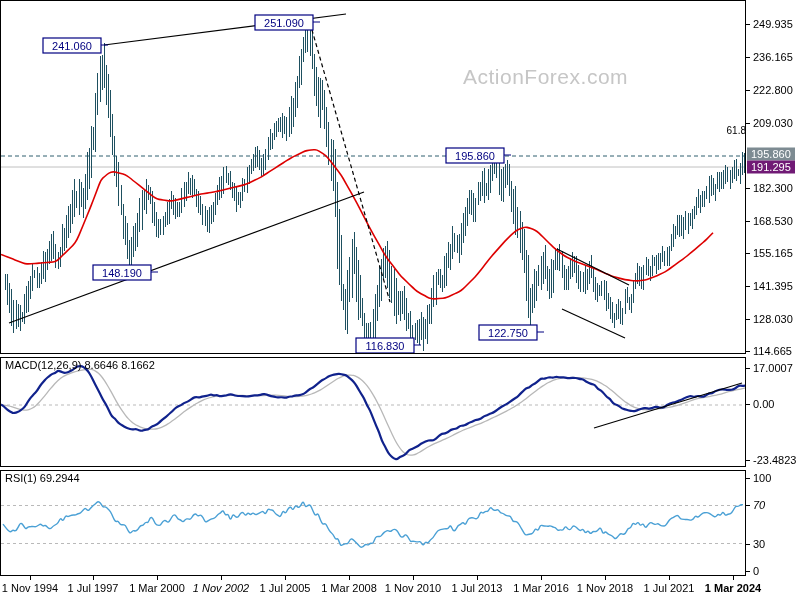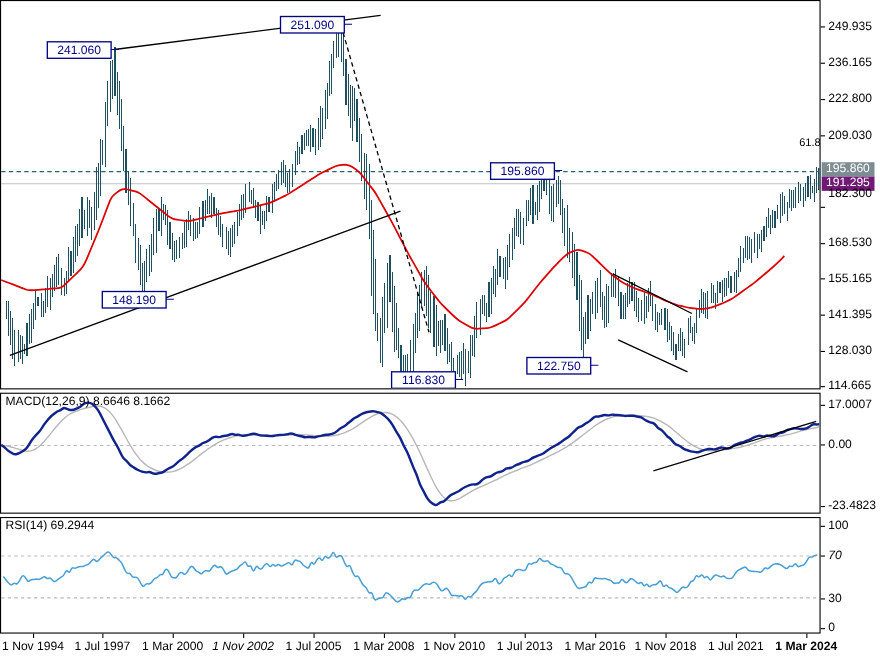--- a/index.html
+++ b/index.html
@@ -420,20 +420,21 @@
           <line x1="413" y1="344" x2="420" y2="344" stroke="#000080" stroke-width="1"></line>
           <rect x="355" y="337" width="58" height="15" fill="#ffffff" stroke="#000080" stroke-width="1.2"></rect>
           <text x="384" y="348.5" text-anchor="middle" font-size="11" font-family="Liberation Sans, sans-serif" fill="#000080">116.830</text>
         </g>
         <g>
           <line x1="536" y1="331" x2="543" y2="331" stroke="#000080" stroke-width="1"></line>
           <rect x="478" y="324" width="58" height="15" fill="#ffffff" stroke="#000080" stroke-width="1.2"></rect>
           <text x="507" y="335.5" text-anchor="middle" font-size="11" font-family="Liberation Sans, sans-serif" fill="#000080">122.750</text>
         </g>
       </svg>
+    <div class="wm">ActionForex.com</div>
   </div>
 
 
   <div class="fib">61.8</div>
 
   <div class="panel" id="macdPanel">
     <svg id="macdSvg" width="744" height="108">
         <line x1="0" y1="47" x2="744" y2="47" stroke="#b9b9b9" stroke-width="1" stroke-dasharray="3,3"></line>
         <path d="M0,47 Q3,47.1 4.5,47.3 Q6,47.5 7.5,47.85 Q9,48.2 10.5,48.650000000000006 Q12,49.1 13.5,49.650000000000006 Q15,50.2 16.5,50.650000000000006 Q18,51.1 19.5,51.45 Q21,51.8 22.5,52.05 Q24,52.3 25.5,52.099999999999994 Q27,51.9 28.5,51.4 Q30,50.9 31.5,50 Q33,49.1 34.5,47.900000000000006 Q36,46.7 37.5,45.05 Q39,43.4 40.5,41.65 Q42,39.9 43.5,38.05 Q45,36.2 46.5,34.35 Q48,32.5 49.5,30.7 Q51,28.9 52.5,27.2 Q54,25.5 55.5,24.05 Q57,22.6 58.5,21.3 Q60,20 61.5,19.05 Q63,18.1 64.5,17.35 Q66,16.6 67.5,16.05 Q69,15.5 70.5,14.95 Q72,14.4 73.5,13.95 Q75,13.5 76.5,13.15 Q78,12.8 79.5,12.45 Q81,12.1 82.5,11.8 Q84,11.5 85.5,11.35 Q87,11.2 88.5,11.149999999999999 Q90,11.1 91.5,11.649999999999999 Q93,12.2 94.5,13.1 Q96,14 97.5,15.35 Q99,16.7 100.5,18.5 Q102,20.3 103.5,22.65 Q105,25 106.5,27.5 Q108,30 109.5,32.65 Q111,35.3 112.5,38.15 Q114,41 115.5,43.6 Q117,46.2 118.5,48.6 Q120,51 121.5,53.2 Q123,55.4 124.5,57.349999999999994 Q126,59.3 127.5,60.849999999999994 Q129,62.4 130.5,63.7 Q132,65 133.5,66 Q135,67 136.5,67.7 Q138,68.4 139.5,69.05000000000001 Q141,69.7 142.5,70.15 Q144,70.6 145.5,70.85 Q147,71.1 148.5,71.15 Q150,71.2 151.5,71.2 Q153,71.2 154.5,71 Q156,70.8 157.5,70.35 Q159,69.9 160.5,69.30000000000001 Q162,68.7 163.5,67.9 Q165,67.1 166.5,66.15 Q168,65.2 169.5,64.2 Q171,63.2 172.5,62.1 Q174,61 175.5,59.8 Q177,58.6 178.5,57.400000000000006 Q180,56.2 181.5,55.05 Q183,53.9 184.5,52.8 Q186,51.7 187.5,50.650000000000006 Q189,49.6 190.5,48.6 Q192,47.6 193.5,46.7 Q195,45.8 196.5,44.95 Q198,44.1 199.5,43.35 Q201,42.6 202.5,41.95 Q204,41.3 205.5,40.75 Q207,40.2 208.5,39.75 Q210,39.3 211.5,38.9 Q213,38.5 214.5,38.25 Q216,38 217.5,37.85 Q219,37.7 220.5,37.650000000000006 Q222,37.6 223.5,37.55 Q225,37.5 226.5,37.5 Q228,37.5 229.5,37.45 Q231,37.4 232.5,37.349999999999994 Q234,37.3 235.5,37.3 Q237,37.3 238.5,37.349999999999994 Q240,37.4 241.5,37.45 Q243,37.5 244.5,37.55 Q246,37.6 247.5,37.6 Q249,37.6 250.5,37.650000000000006 Q252,37.7 253.5,37.7 Q255,37.7 256.5,37.7 Q258,37.7 259.5,37.650000000000006 Q261,37.6 262.5,37.5 Q264,37.4 265.5,37.3 Q267,37.2 268.5,37.150000000000006 Q270,37.1 271.5,37.1 Q273,37.1 274.5,37.150000000000006 Q276,37.2 277.5,37.35 Q279,37.5 280.5,37.65 Q282,37.8 283.5,37.95 Q285,38.1 286.5,38.3 Q288,38.5 289.5,38.55 Q291,38.6 292.5,38.6 Q294,38.6 295.5,38.6 Q297,38.6 298.5,38.45 Q300,38.3 301.5,38.15 Q303,38 304.5,37.7 Q306,37.4 307.5,36.95 Q309,36.5 310.5,36 Q312,35.5 313.5,34.85 Q315,34.2 316.5,33.45 Q318,32.7 319.5,31.85 Q321,31 322.5,30.05 Q324,29.1 325.5,28.05 Q327,27 328.5,26 Q330,25 331.5,24 Q333,23 334.5,22.05 Q336,21.1 337.5,20.3 Q339,19.5 340.5,18.8 Q342,18.1 343.5,17.700000000000003 Q345,17.3 346.5,17.15 Q348,17 349.5,17.05 Q351,17.1 352.5,17.450000000000003 Q354,17.8 355.5,18.55 Q357,19.3 358.5,20.35 Q360,21.4 361.5,22.75 Q363,24.1 364.5,25.85 Q366,27.6 367.5,29.65 Q369,31.7 370.5,34.1 Q372,36.5 373.5,39.15 Q375,41.8 376.5,44.7 Q378,47.6 379.5,50.75 Q381,53.9 382.5,57.25 Q384,60.6 385.5,63.95 Q387,67.3 388.5,70.6 Q390,73.9 391.5,77.05000000000001 Q393,80.2 394.5,82.95 Q396,85.7 397.5,88 Q399,90.3 400.5,92.1 Q402,93.9 403.5,95.1 Q405,96.3 406.5,96.75 Q408,97.2 409.5,97.2 Q411,97.2 412.5,96.85 Q414,96.5 415.5,95.8 Q417,95.1 418.5,94.19999999999999 Q420,93.3 421.5,92.35 Q423,91.4 424.5,90.45 Q426,89.5 427.5,88.7 Q429,87.9 430.5,87.1 Q432,86.3 433.5,85.65 Q435,85 436.5,84.35 Q438,83.7 439.5,83.05000000000001 Q441,82.4 442.5,81.7 Q444,81 445.5,80.35 Q447,79.7 448.5,79 Q450,78.3 451.5,77.5 Q453,76.7 454.5,75.95 Q456,75.2 457.5,74.45 Q459,73.7 460.5,73 Q462,72.3 463.5,71.69999999999999 Q465,71.1 466.5,70.5 Q468,69.9 469.5,69.30000000000001 Q471,68.7 472.5,68.1 Q474,67.5 475.5,66.95 Q477,66.4 478.5,65.80000000000001 Q480,65.2 481.5,64.55 Q483,63.9 484.5,63.25 Q486,62.6 487.5,61.85 Q489,61.1 490.5,60.400000000000006 Q492,59.7 493.5,59 Q495,58.3 496.5,57.55 Q498,56.8 499.5,56.05 Q501,55.3 502.5,54.55 Q504,53.8 505.5,53.05 Q507,52.3 508.5,51.45 Q510,50.6 511.5,49.75 Q513,48.9 514.5,47.95 Q516,47 517.5,46 Q519,45 520.5,43.9 Q522,42.8 523.5,41.7 Q525,40.6 526.5,39.400000000000006 Q528,38.2 529.5,37.05 Q531,35.9 532.5,34.75 Q534,33.6 535.5,32.45 Q537,31.3 538.5,30.200000000000003 Q540,29.1 541.5,28.1 Q543,27.1 544.5,26.200000000000003 Q546,25.3 547.5,24.5 Q549,23.7 550.5,23.049999999999997 Q552,22.4 553.5,21.85 Q555,21.3 556.5,20.9 Q558,20.5 559.5,20.25 Q561,20 562.5,19.85 Q564,19.7 565.5,19.65 Q567,19.6 568.5,19.55 Q570,19.5 571.5,19.5 Q573,19.5 574.5,19.55 Q576,19.6 577.5,19.65 Q579,19.7 580.5,19.85 Q582,20 583.5,20.15 Q585,20.3 586.5,20.55 Q588,20.8 589.5,21.15 Q591,21.5 592.5,21.9 Q594,22.3 595.5,22.950000000000003 Q597,23.6 598.5,24.35 Q600,25.1 601.5,25.950000000000003 Q603,26.8 604.5,27.8 Q606,28.8 607.5,29.9 Q609,31 610.5,32.25 Q612,33.5 613.5,34.8 Q615,36.1 616.5,37.400000000000006 Q618,38.7 619.5,39.95 Q621,41.2 622.5,42.400000000000006 Q624,43.6 625.5,44.650000000000006 Q627,45.7 628.5,46.650000000000006 Q630,47.6 631.5,48.35 Q633,49.1 634.5,49.7 Q636,50.3 637.5,50.7 Q639,51.1 640.5,51.35 Q642,51.6 643.5,51.7 Q645,51.8 646.5,51.8 Q648,51.8 649.5,51.7 Q651,51.6 652.5,51.45 Q654,51.3 655.5,51.099999999999994 Q657,50.9 658.5,50.65 Q660,50.4 661.5,50.25 Q663,50.1 664.5,49.85 Q666,49.6 667.5,49.35 Q669,49.1 670.5,48.8 Q672,48.5 673.5,48.1 Q675,47.7 676.5,47.3 Q678,46.9 679.5,46.4 Q681,45.9 682.5,45.4 Q684,44.9 685.5,44.349999999999994 Q687,43.8 688.5,43.25 Q690,42.7 691.5,42.150000000000006 Q693,41.6 694.5,41.2 Q696,40.8 697.5,40.4 Q699,40 700.5,39.75 Q702,39.5 703.5,39.3 Q705,39.1 706.5,38.85 Q708,38.6 709.5,38.3 Q711,38 712.5,37.65 Q714,37.3 715.5,37.05 Q717,36.8 718.5,36.4 Q720,36 721.5,35.55 Q723,35.1 724.5,34.6 Q726,34.1 727.5,33.7 Q729,33.3 730.5,33 Q732,32.7 733.5,32.35 Q735,32 736.5,31.7 Q738,31.4 739.5,31.049999999999997 Q741,30.7 742.5,30.35 L744,30" fill="none" stroke="#b8b8b8" stroke-width="1.3"></path>
         <path d="M0,46.4 Q3,48.4 4.5,49.95 Q6,51.5 7.5,52.45 Q9,53.4 10.5,54.3 Q12,55.2 13.5,54.95 Q15,54.7 16.5,54 Q18,53.3 19.5,52.3 Q21,51.3 22.5,50 Q24,48.7 25.5,46.05 Q27,43.4 28.5,41.349999999999994 Q30,39.3 31.5,37.75 Q33,36.2 34.5,34.6 Q36,33 37.5,30.4 Q39,27.8 40.5,26.05 Q42,24.3 43.5,22.5 Q45,20.7 46.5,19.5 Q48,18.3 49.5,17.15 Q51,16 52.5,15.55 Q54,15.1 55.5,13.85 Q57,12.6 58.5,13.149999999999999 Q60,13.7 61.5,14.3 Q63,14.9 64.5,14.75 Q66,14.6 67.5,13.95 Q69,13.3 70.5,12.55 Q72,11.8 73.5,10.45 Q75,9.1 76.5,8.55 Q78,8 79.5,8.05 Q81,8.1 82.5,9.149999999999999 Q84,10.2 85.5,11.649999999999999 Q87,13.1 88.5,15.55 Q90,18 91.5,21.05 Q93,24.1 94.5,27 Q96,29.9 97.5,32.75 Q99,35.6 100.5,38.7 Q102,41.8 103.5,44.099999999999994 Q105,46.4 106.5,49.55 Q108,52.7 109.5,55.7 Q111,58.7 112.5,59.650000000000006 Q114,60.6 115.5,62.599999999999994 Q117,64.6 118.5,65.6 Q120,66.6 121.5,67.55 Q123,68.5 124.5,69.3 Q126,70.1 127.5,70.5 Q129,70.9 130.5,71.25 Q132,71.6 133.5,71.19999999999999 Q135,70.8 136.5,71.65 Q138,72.5 139.5,72.7 Q141,72.9 142.5,72.30000000000001 Q144,71.7 145.5,71.7 Q147,71.7 148.5,70.4 Q150,69.1 151.5,68.35 Q153,67.6 154.5,66.94999999999999 Q156,66.3 157.5,65.05 Q159,63.8 160.5,62.349999999999994 Q162,60.9 163.5,59.95 Q165,59 166.5,57.55 Q168,56.1 169.5,54.75 Q171,53.4 172.5,51.95 Q174,50.5 175.5,49.45 Q177,48.4 178.5,47.8 Q180,47.2 181.5,46.05 Q183,44.9 184.5,44.45 Q186,44 187.5,43.1 Q189,42.2 190.5,41.05 Q192,39.9 193.5,39.349999999999994 Q195,38.8 196.5,39.2 Q198,39.6 199.5,39.1 Q201,38.6 202.5,38.35 Q204,38.1 205.5,37.85 Q207,37.6 208.5,36.95 Q210,36.3 211.5,36.95 Q213,37.6 214.5,37.25 Q216,36.9 217.5,37.65 Q219,38.4 220.5,38.099999999999994 Q222,37.8 223.5,37.65 Q225,37.5 226.5,36.95 Q228,36.4 229.5,36.349999999999994 Q231,36.3 232.5,36.9 Q234,37.5 235.5,37.75 Q237,38 238.5,38 Q240,38 241.5,38.15 Q243,38.3 244.5,38.45 Q246,38.6 247.5,38.35 Q249,38.1 250.5,37.8 Q252,37.5 253.5,37.45 Q255,37.4 256.5,37.349999999999994 Q258,37.3 259.5,36.9 Q261,36.5 262.5,36.15 Q264,35.8 265.5,36.45 Q267,37.1 268.5,37.650000000000006 Q270,38.2 271.5,38.35 Q273,38.5 274.5,39.05 Q276,39.6 277.5,39.400000000000006 Q279,39.2 280.5,39.25 Q282,39.3 283.5,39.55 Q285,39.8 286.5,39.15 Q288,38.5 289.5,38.5 Q291,38.5 292.5,37.9 Q294,37.3 295.5,37.3 Q297,37.3 298.5,37.05 Q300,36.8 301.5,36.25 Q303,35.7 304.5,34.6 Q306,33.5 307.5,32.15 Q309,30.8 310.5,30.25 Q312,29.7 313.5,28.4 Q315,27.1 316.5,25.9 Q318,24.7 319.5,23.35 Q321,22 322.5,21.45 Q324,20.9 325.5,19.75 Q327,18.6 328.5,18 Q330,17.4 331.5,17 Q333,16.6 334.5,16.3 Q336,16 337.5,15.9 Q339,15.8 340.5,16.25 Q342,16.7 343.5,16.9 Q345,17.1 346.5,18.35 Q348,19.6 349.5,20.8 Q351,22 352.5,23.65 Q354,25.3 355.5,27.85 Q357,30.4 358.5,33 Q360,35.6 361.5,37.900000000000006 Q363,40.2 364.5,43.75 Q366,47.3 367.5,49.8 Q369,52.3 370.5,56.05 Q372,59.8 373.5,63.65 Q375,67.5 376.5,70.75 Q378,74 379.5,78.6 Q381,83.2 382.5,85.80000000000001 Q384,88.4 385.5,91.45 Q387,94.5 388.5,96.35 Q390,98.2 391.5,99.30000000000001 Q393,100.4 394.5,101 Q396,101.6 397.5,100.15 Q399,98.7 400.5,98.4 Q402,98.1 403.5,96.94999999999999 Q405,95.8 406.5,94.05 Q408,92.3 409.5,91.6 Q411,90.9 412.5,90.25 Q414,89.6 415.5,88.8 Q417,88 418.5,86.8 Q420,85.6 421.5,84.94999999999999 Q423,84.3 424.5,83.6 Q426,82.9 427.5,82.55000000000001 Q429,82.2 430.5,82.4 Q432,82.6 433.5,81.65 Q435,80.7 436.5,79.15 Q438,77.6 439.5,76.69999999999999 Q441,75.8 442.5,75.69999999999999 Q444,75.6 445.5,74.85 Q447,74.1 448.5,72.9 Q450,71.7 451.5,71.4 Q453,71.1 454.5,70.75 Q456,70.4 457.5,69.1 Q459,67.8 460.5,67.75 Q462,67.7 463.5,67.25 Q465,66.8 466.5,65.75 Q468,64.7 469.5,64.3 Q471,63.9 472.5,63 Q474,62.1 475.5,61.85 Q477,61.6 478.5,61.1 Q480,60.6 481.5,59.400000000000006 Q483,58.2 484.5,57.7 Q486,57.2 487.5,56.5 Q489,55.8 490.5,55.3 Q492,54.8 493.5,53.75 Q495,52.7 496.5,51.55 Q498,50.4 499.5,49.45 Q501,48.5 502.5,47.75 Q504,47 505.5,46.15 Q507,45.3 508.5,44.2 Q510,43.1 511.5,42 Q513,40.9 514.5,40.05 Q516,39.2 517.5,37.650000000000006 Q519,36.1 520.5,34.650000000000006 Q522,33.2 523.5,31.650000000000002 Q525,30.1 526.5,29.9 Q528,29.7 529.5,28.35 Q531,27 532.5,26.35 Q534,25.7 535.5,24.4 Q537,23.1 538.5,21.8 Q540,20.5 541.5,20.7 Q543,20.9 544.5,20.35 Q546,19.8 547.5,19.5 Q549,19.2 550.5,19.5 Q552,19.8 553.5,19.3 Q555,18.8 556.5,19 Q558,19.2 559.5,19.299999999999997 Q561,19.4 562.5,19.45 Q564,19.5 565.5,19.85 Q567,20.2 568.5,20.1 Q570,20 571.5,19.95 Q573,19.9 574.5,20 Q576,20.1 577.5,20.6 Q579,21.1 580.5,21.1 Q582,21.1 583.5,22.35 Q585,23.6 586.5,24.35 Q588,25.1 589.5,25.65 Q591,26.2 592.5,26.549999999999997 Q594,26.9 595.5,29.049999999999997 Q597,31.2 598.5,31.85 Q600,32.5 601.5,34.05 Q603,35.6 604.5,37.400000000000006 Q606,39.2 607.5,40.05 Q609,40.9 610.5,43.15 Q612,45.4 613.5,45.95 Q615,46.5 616.5,47.25 Q618,48 619.5,49.25 Q621,50.5 622.5,50.85 Q624,51.2 625.5,51.8 Q627,52.4 628.5,52.55 Q630,52.7 631.5,53.05 Q633,53.4 634.5,52.9 Q636,52.4 637.5,51.75 Q639,51.1 640.5,50.75 Q642,50.4 643.5,50.2 Q645,50 646.5,50.35 Q648,50.7 649.5,50.45 Q651,50.2 652.5,49.45 Q654,48.7 655.5,48.95 Q657,49.2 658.5,49.5 Q660,49.8 661.5,49.599999999999994 Q663,49.4 664.5,48.15 Q666,46.9 667.5,46.25 Q669,45.6 670.5,45 Q672,44.4 673.5,44.25 Q675,44.1 676.5,43.25 Q678,42.4 679.5,42.05 Q681,41.7 682.5,40.7 Q684,39.7 685.5,39.2 Q687,38.7 688.5,38.3 Q690,37.9 691.5,38.5 Q693,39.1 694.5,38.45 Q696,37.8 697.5,38.05 Q699,38.3 700.5,38.599999999999994 Q702,38.9 703.5,38.2 Q705,37.5 706.5,36.4 Q708,35.3 709.5,35.4 Q711,35.5 712.5,34.3 Q714,33.1 715.5,32.7 Q717,32.3 718.5,31.799999999999997 Q720,31.3 721.5,31.3 Q723,31.3 724.5,31.65 Q726,32 727.5,31.95 Q729,31.9 730.5,31.75 Q732,31.6 733.5,30.75 Q735,29.9 736.5,28.7 Q738,27.5 739.5,27.7 Q741,27.9 742.5,27.799999999999997 L744,27.7" fill="none" stroke="#10228c" stroke-width="2.2"></path>
@@ -441,36 +442,36 @@
       </svg>
     <div class="overlay-label">MACD(12,26,9) 8.6646 8.1662</div>
   </div>
 
   <div class="panel" id="rsiPanel">
     <svg id="rsiSvg" width="744" height="104">
         <line x1="0" y1="34.5" x2="744" y2="34.5" stroke="#b9b9b9" stroke-width="1" stroke-dasharray="3,3"></line>
         <line x1="0" y1="72.5" x2="744" y2="72.5" stroke="#b9b9b9" stroke-width="1" stroke-dasharray="3,3"></line>
         <path d="M2,53.1 Q4.5,56.3 5.75,57.849999999999994 Q7,59.4 8.25,60.3 Q9.5,61.2 10.75,59.95 Q12,58.7 13.25,59.55 Q14.5,60.4 15.75,58.5 Q17,56.6 18.25,54.1 Q19.5,51.6 20.75,52.650000000000006 Q22,53.7 23.25,55.95 Q24.5,58.2 25.75,57.1 Q27,56 28.25,55.8 Q29.5,55.6 30.75,55.5 Q32,55.4 33.25,55.65 Q34.5,55.9 35.75,55.25 Q37,54.6 38.25,53.7 Q39.5,52.8 40.75,54.099999999999994 Q42,55.4 43.25,54.7 Q44.5,54 45.75,55.5 Q47,57 48.25,57.5 Q49.5,58 50.75,56.6 Q52,55.2 53.25,54.5 Q54.5,53.8 55.75,53 Q57,52.2 58.25,49.45 Q59.5,46.7 60.75,48.55 Q62,50.4 63.25,47.45 Q64.5,44.5 65.75,45.2 Q67,45.9 68.25,45.2 Q69.5,44.5 70.75,44.2 Q72,43.9 73.25,44.05 Q74.5,44.2 75.75,43.400000000000006 Q77,42.6 78.25,42.45 Q79.5,42.3 80.75,40.65 Q82,39 83.25,37.95 Q84.5,36.9 85.75,38.5 Q87,40.1 88.25,38.7 Q89.5,37.3 90.75,36.05 Q92,34.8 93.25,33.8 Q94.5,32.8 95.75,31.549999999999997 Q97,30.3 98.25,31.15 Q99.5,32 100.75,34.15 Q102,36.3 103.25,35.95 Q104.5,35.6 105.75,36.85 Q107,38.1 108.25,39.2 Q109.5,40.3 110.75,43.25 Q112,46.2 113.25,48.55 Q114.5,50.9 115.75,50.3 Q117,49.7 118.25,51.85 Q119.5,54 120.75,53.8 Q122,53.6 123.25,53.900000000000006 Q124.5,54.2 125.75,57 Q127,59.8 128.25,61.25 Q129.5,62.7 130.75,60.95 Q132,59.2 133.25,59.75 Q134.5,60.3 135.75,59.4 Q137,58.5 138.25,56.4 Q139.5,54.3 140.75,54.45 Q142,54.6 143.25,52.8 Q144.5,51 145.75,51.45 Q147,51.9 148.25,48.9 Q149.5,45.9 150.75,46.599999999999994 Q152,47.3 153.25,50.4 Q154.5,53.5 155.75,53.95 Q157,54.4 158.25,54.349999999999994 Q159.5,54.3 160.75,52.099999999999994 Q162,49.9 163.25,49.55 Q164.5,49.2 165.75,50.5 Q167,51.8 168.25,50.25 Q169.5,48.7 170.75,46.3 Q172,43.9 173.25,43.9 Q174.5,43.9 175.75,46.05 Q177,48.2 178.25,48.45 Q179.5,48.7 180.75,50 Q182,51.3 183.25,49.7 Q184.5,48.1 185.75,47.900000000000006 Q187,47.7 188.25,48.150000000000006 Q189.5,48.6 190.75,46.5 Q192,44.4 193.25,43.4 Q194.5,42.4 195.75,43.9 Q197,45.4 198.25,44.5 Q199.5,43.6 200.75,44.95 Q202,46.3 203.25,48.95 Q204.5,51.6 205.75,50.650000000000006 Q207,49.7 208.25,49.05 Q209.5,48.4 210.75,47.9 Q212,47.4 213.25,47.05 Q214.5,46.7 215.75,44.900000000000006 Q217,43.1 218.25,42.6 Q219.5,42.1 220.75,40.5 Q222,38.9 223.25,41.7 Q224.5,44.5 225.75,43.6 Q227,42.7 228.25,46.2 Q229.5,49.7 230.75,46.25 Q232,42.8 233.25,44.45 Q234.5,46.1 235.75,46.3 Q237,46.5 238.25,44.35 Q239.5,42.2 240.75,41.6 Q242,41 243.25,43 Q244.5,45 245.75,43.25 Q247,41.5 248.25,42.8 Q249.5,44.1 250.75,42.8 Q252,41.5 253.25,42.75 Q254.5,44 255.75,43.35 Q257,42.7 258.25,42.05 Q259.5,41.4 260.75,40.75 Q262,40.1 263.25,41.8 Q264.5,43.5 265.75,40.6 Q267,37.7 268.25,38.35 Q269.5,39 270.75,39 Q272,39 273.25,41 Q274.5,43 275.75,43.7 Q277,44.4 278.25,45.25 Q279.5,46.1 280.75,42.75 Q282,39.4 283.25,41.05 Q284.5,42.7 285.75,40.2 Q287,37.7 288.25,36.6 Q289.5,35.5 290.75,37.5 Q292,39.5 293.25,36.75 Q294.5,34 295.75,35.35 Q297,36.7 298.25,36.1 Q299.5,35.5 300.75,32.65 Q302,29.8 303.25,33 Q304.5,36.2 305.75,35.25 Q307,34.3 308.25,34.05 Q309.5,33.8 310.75,37 Q312,40.2 313.25,42.55 Q314.5,44.9 315.75,43.45 Q317,42 318.25,45.75 Q319.5,49.5 320.75,51.55 Q322,53.6 323.25,52.900000000000006 Q324.5,52.2 325.75,54.8 Q327,57.4 328.25,59.45 Q329.5,61.5 330.75,62.25 Q332,63 333.25,65.8 Q334.5,68.6 335.75,67.85 Q337,67.1 338.25,71 Q339.5,74.9 340.75,74.25 Q342,73.6 343.25,73.05 Q344.5,72.5 345.75,72.7 Q347,72.9 348.25,70.2 Q349.5,67.5 350.75,68 Q352,68.5 353.25,69.7 Q354.5,70.9 355.75,72.15 Q357,73.4 358.25,74.9 Q359.5,76.4 360.75,76.15 Q362,75.9 363.25,74.45 Q364.5,73 365.75,73.65 Q367,74.3 368.25,73.15 Q369.5,72 370.75,72.4 Q372,72.8 373.25,69.4 Q374.5,66 375.75,65.65 Q377,65.3 378.25,65.5 Q379.5,65.7 380.75,64.05 Q382,62.4 383.25,61.349999999999994 Q384.5,60.3 385.75,59.849999999999994 Q387,59.4 388.25,60.05 Q389.5,60.7 390.75,59.6 Q392,58.5 393.25,58.4 Q394.5,58.3 395.75,59.599999999999994 Q397,60.9 398.25,63.400000000000006 Q399.5,65.9 400.75,66.1 Q402,66.3 403.25,64.75 Q404.5,63.2 405.75,64.4 Q407,65.6 408.25,68.19999999999999 Q409.5,70.8 410.75,70.44999999999999 Q412,70.1 413.25,70.44999999999999 Q414.5,70.8 415.75,70.9 Q417,71 418.25,70.65 Q419.5,70.3 420.75,72.55 Q422,74.8 423.25,72.8 Q424.5,70.8 425.75,71.55 Q427,72.3 428.25,70.5 Q429.5,68.7 430.75,67.75 Q432,66.8 433.25,64.75 Q434.5,62.7 435.75,61.05 Q437,59.4 438.25,59.05 Q439.5,58.7 440.75,58.400000000000006 Q442,58.1 443.25,57.900000000000006 Q444.5,57.7 445.75,57.8 Q447,57.9 448.25,55.8 Q449.5,53.7 450.75,56.85 Q452,60 453.25,59.75 Q454.5,59.5 455.75,56.9 Q457,54.3 458.25,54 Q459.5,53.7 460.75,52.35 Q462,51 463.25,52.6 Q464.5,54.2 465.75,51.1 Q467,48 468.25,47.4 Q469.5,46.8 470.75,46.7 Q472,46.6 473.25,47.25 Q474.5,47.9 475.75,47.65 Q477,47.4 478.25,44 Q479.5,40.6 480.75,41.5 Q482,42.4 483.25,41.25 Q484.5,40.1 485.75,40.400000000000006 Q487,40.7 488.25,38.25 Q489.5,35.8 490.75,37.4 Q492,39 493.25,39.3 Q494.5,39.6 495.75,38.900000000000006 Q497,38.2 498.25,40.1 Q499.5,42 500.75,42.1 Q502,42.2 503.25,43.25 Q504.5,44.3 505.75,44.65 Q507,45 508.25,45 Q509.5,45 510.75,47.9 Q512,50.8 513.25,50.55 Q514.5,50.3 515.75,50.9 Q517,51.5 518.25,53.75 Q519.5,56 520.75,58.2 Q522,60.4 523.25,62.3 Q524.5,64.2 525.75,63.85 Q527,63.5 528.25,63.25 Q529.5,63 530.75,62.7 Q532,62.4 533.25,59.8 Q534.5,57.2 535.75,58.6 Q537,60 538.25,56.95 Q539.5,53.9 540.75,54.45 Q542,55 543.25,55 Q544.5,55 545.75,55.15 Q547,55.3 548.25,55 Q549.5,54.7 550.75,55.45 Q552,56.2 553.25,56.35 Q554.5,56.5 555.75,58.1 Q557,59.7 558.25,59.2 Q559.5,58.7 560.75,59.05 Q562,59.4 563.25,57.15 Q564.5,54.9 565.75,56.7 Q567,58.5 568.25,58.65 Q569.5,58.8 570.75,56.75 Q572,54.7 573.25,55.1 Q574.5,55.5 575.75,56.7 Q577,57.9 578.25,58.95 Q579.5,60 580.75,58.85 Q582,57.7 583.25,60.05 Q584.5,62.4 585.75,60.9 Q587,59.4 588.25,61.25 Q589.5,63.1 590.75,61.7 Q592,60.3 593.25,60.55 Q594.5,60.8 595.75,60.099999999999994 Q597,59.4 598.25,57.65 Q599.5,55.9 600.75,59.55 Q602,63.2 603.25,61.7 Q604.5,60.2 605.75,61.7 Q607,63.2 608.25,63.55 Q609.5,63.9 610.75,64.75 Q612,65.6 613.25,66.9 Q614.5,68.2 615.75,66.80000000000001 Q617,65.4 618.25,63.85 Q619.5,62.3 620.75,62.9 Q622,63.5 623.25,63 Q624.5,62.5 625.75,59.85 Q627,57.2 628.25,57.3 Q629.5,57.4 630.75,54.45 Q632,51.5 633.25,52.8 Q634.5,54.1 635.75,52.400000000000006 Q637,50.7 638.25,52.85 Q639.5,55 640.75,53.6 Q642,52.2 643.25,54.7 Q644.5,57.2 645.75,55.5 Q647,53.8 648.25,52.5 Q649.5,51.2 650.75,51.900000000000006 Q652,52.6 653.25,53.150000000000006 Q654.5,53.7 655.75,53 Q657,52.3 658.25,53.55 Q659.5,54.8 660.75,54.9 Q662,55 663.25,55 Q664.5,55 665.75,52.95 Q667,50.9 668.25,49.3 Q669.5,47.7 670.75,47.1 Q672,46.5 673.25,45.8 Q674.5,45.1 675.75,44.650000000000006 Q677,44.2 678.25,46.150000000000006 Q679.5,48.1 680.75,48.150000000000006 Q682,48.2 683.25,48.400000000000006 Q684.5,48.6 685.75,48.55 Q687,48.5 688.25,48.9 Q689.5,49.3 690.75,48.95 Q692,48.6 693.25,46.650000000000006 Q694.5,44.7 695.75,45.55 Q697,46.4 698.25,45.25 Q699.5,44.1 700.75,43 Q702,41.9 703.25,41.75 Q704.5,41.6 705.75,41.6 Q707,41.6 708.25,42.3 Q709.5,43 710.75,43.95 Q712,44.9 713.25,45.55 Q714.5,46.2 715.75,44.6 Q717,43 718.25,43.8 Q719.5,44.6 720.75,42.5 Q722,40.4 723.25,42.599999999999994 Q724.5,44.8 725.75,43.9 Q727,43 728.25,43 Q729.5,43 730.75,41.45 Q732,39.9 733.25,37.5 Q734.5,35.1 735.75,35.35 Q737,35.6 738.25,34.75 Q739.5,33.9 740.75,33.75 L742,33.6" fill="none" stroke="#4aa0d5" stroke-width="1.4"></path>
       </svg>
-    <div class="overlay-label">RSI(14) 69.2944</div>
+    <div class="overlay-label">RSI(1) 69.2944</div>
   </div>
 
   <div id="yaxis">
       <div class="ytick" style="top: 24px;"></div>
       <div class="ylab" style="top: 24px;">249.935</div>
       <div class="ytick" style="top: 57px;"></div>
       <div class="ylab" style="top: 57px;">236.165</div>
       <div class="ytick" style="top: 90px;"></div>
       <div class="ylab" style="top: 90px;">222.800</div>
       <div class="ytick" style="top: 123px;"></div>
       <div class="ylab" style="top: 123px;">209.030</div>
       <div class="ylab sel" style="top: 154px;">195.860</div>
       <div class="ylab cur" style="top: 167px;">191.295</div>
       <div class="ytick" style="top: 188px;"></div>
-      <div class="ylab" style="top: 176px;">182.300</div>
+      <div class="ylab" style="top: 188px;">182.300</div>
       <div class="ytick" style="top: 221px;"></div>
       <div class="ylab" style="top: 221px;">168.530</div>
       <div class="ytick" style="top: 253px;"></div>
       <div class="ylab" style="top: 253px;">155.165</div>
       <div class="ytick" style="top: 286px;"></div>
       <div class="ylab" style="top: 286px;">141.395</div>
       <div class="ytick" style="top: 319px;"></div>
       <div class="ylab" style="top: 319px; text-align: center;">128.030</div>
       <div class="ytick" style="top: 351px;"></div>
       <div class="ylab" style="top: 351px;">114.665</div>

